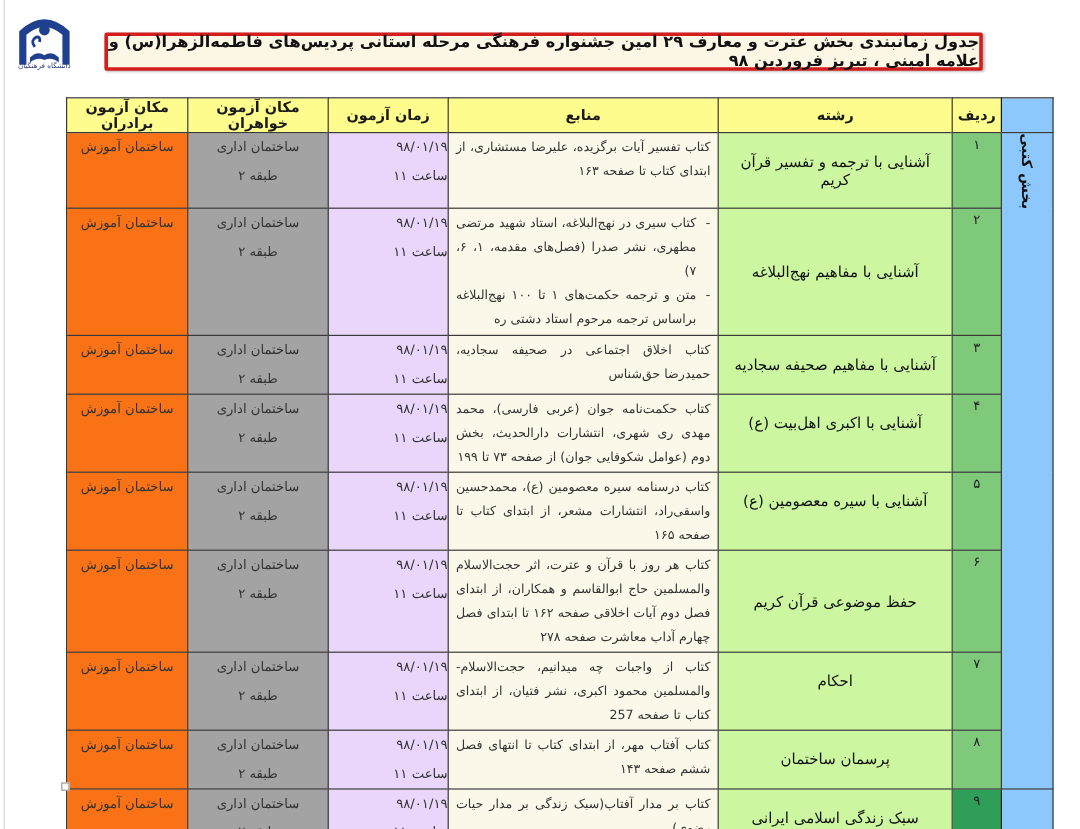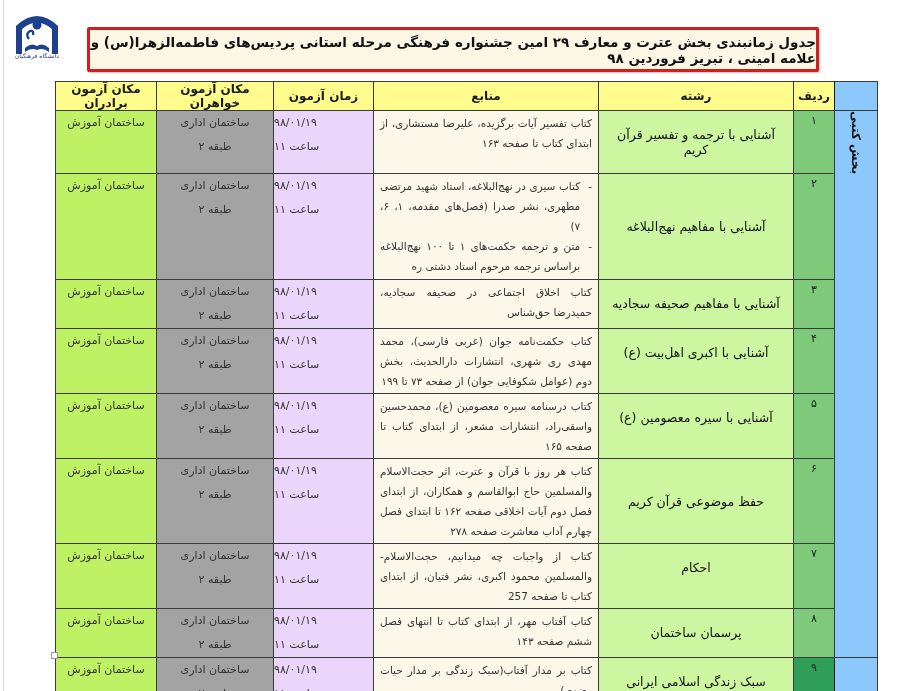--- a/index.html
+++ b/index.html
@@ -3,21 +3,21 @@
   <meta charset="utf-8">
   <style>
     * { box-sizing: border-box; margin: 0; padding: 0; }
     html, body { width: 900px; height: 691px; background: #ffffff; overflow: hidden; }
     body { position: relative; font-family: "DejaVu Sans", sans-serif; }
     .left-rule { position: absolute; left: 3px; top: 0; width: 1px; height: 691px; background: #d8d8d8; }
 
     .logo { position: absolute; left: 12px; top: 8px; width: 50px; height: 62px; }
     .logo-caption { position: absolute; left: 8px; top: 52px; width: 58px; font-size: 6px; color: #2a3a7a; text-align: center; direction: rtl; }
 
-    .title-box { position: absolute; left: 87px; top: 27px; width: 732px; height: 45px;
+    .title-box { position: absolute; left: 87px; top: 27px; width: 732px; height: 32px;
       background: #fbf7e4; border: 3px solid #d41e1e; border-radius: 2px;
       display: flex; align-items: center; justify-content: center;
       direction: rtl; font-weight: bold; font-size: 13.5px; color: #111; font-family: "DejaVu Sans", sans-serif;
       box-shadow: 1px 1px 2px rgba(0,0,0,0.25); }
 
     table.sched { position: absolute; left: 55px; top: 81px; width: 822px; border-collapse: collapse; direction: rtl; table-layout: fixed; }
     table.sched td, table.sched th { border: 1px solid #3a3a3a; vertical-align: top; font-weight: normal; }
     table.sched th { background: #fdfc8c; height: 22px; font-size: 12px; font-weight: bold; color: #1a1a1a; text-align: center; vertical-align: middle; padding: 0 2px; }
     .col-side { width: 43px; }
     .col-idx { width: 41px; }
@@ -27,23 +27,23 @@
     .col-sis { width: 117px; }
     .col-bro { width: 101px; }
 
     td.side { background: #8cc8fb; border-left: 1px solid #1a1a1a; vertical-align: middle; text-align: center; }
     .side-label { writing-mode: vertical-rl; font-weight: bold; font-size: 12px; color: #111; display: inline-block; }
     td.idx { background: #7fc97b; text-align: center; font-size: 11px; color: #222; padding-top: 3px; }
     td.idx.last { background: #2f9e58; }
     td.field { background: #ccf7a0; text-align: center; font-size: 12.5px; color: #111; padding: 16px 6px; }
     td.field.mid { vertical-align: middle; }
     td.src { background: #fbf8e9; font-size: 10.5px; color: #333; padding: 2px 6px; line-height: 20px; text-align: justify; }
-    td.time { background: #ead6fb; text-align: left; font-size: 11px; color: #333; line-height: 24px; }
+    td.time { background: #ead6fb; text-align: right; font-size: 11px; color: #333; line-height: 24px; }
     td.sis { background: #a3a3a3; text-align: center; font-size: 11px; color: #333; line-height: 24px; }
-    td.bro { background: #bef264; text-align: center; font-size: 11px; color: #333; line-height: 24px; }
+    td.bro { background: #f97316; text-align: center; font-size: 11px; color: #333; line-height: 24px; }
     td.mid { vertical-align: middle; }
     .bullet { display: flex; gap: 8px; }
     .bullet .dash { flex: 0 0 auto; }
 
     .handle { position: absolute; left: 51px; top: 652px; width: 7px; height: 7px; border: 1px solid #9a9a9a; background: #fff; }
     .watermark { position: absolute; left: 0; top: 704px; width: 72px; height: 17px; background: #3b3b3b;
       color: #ffd35a; font-size: 10px; font-weight: bold; font-style: italic; line-height: 17px; padding-left: 5px;
       font-family: "DejaVu Sans", sans-serif; }
     .watermark .pre { color: #ffffff; }
   </style>

